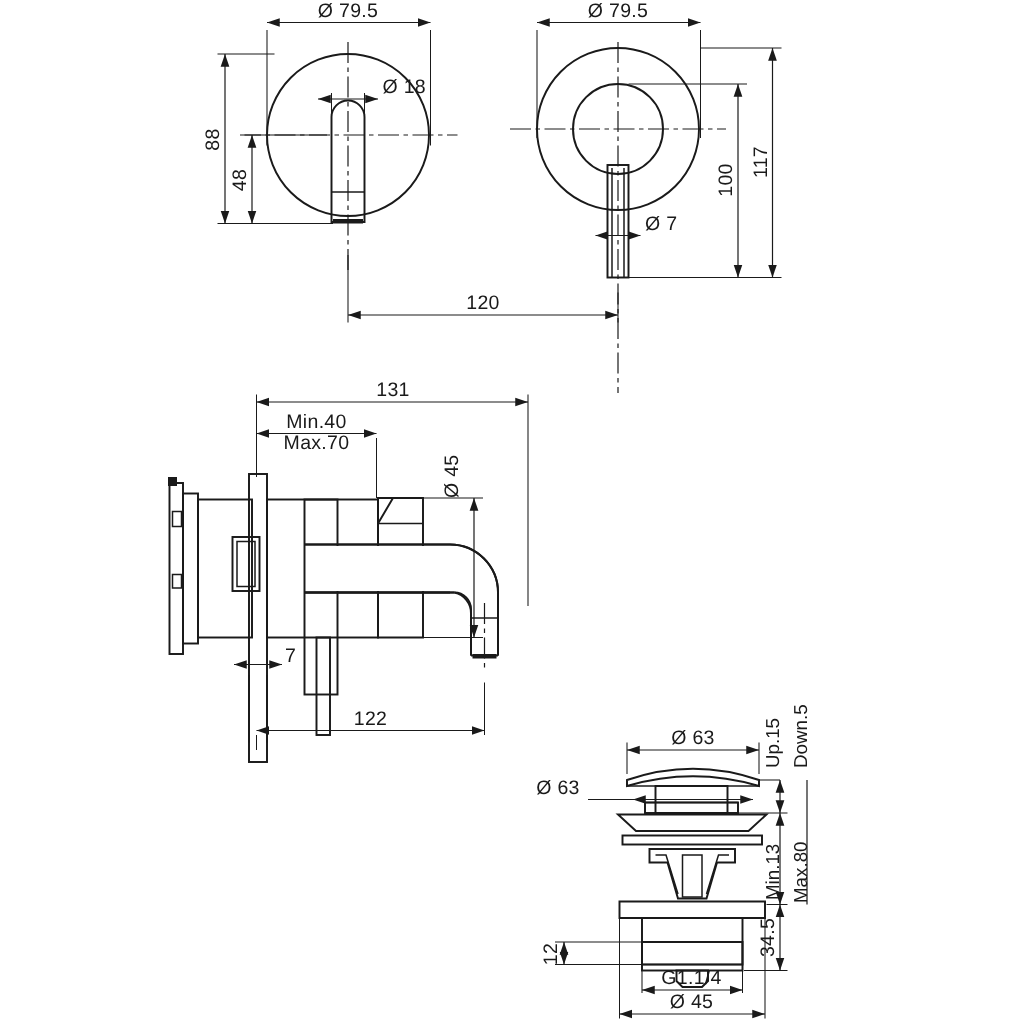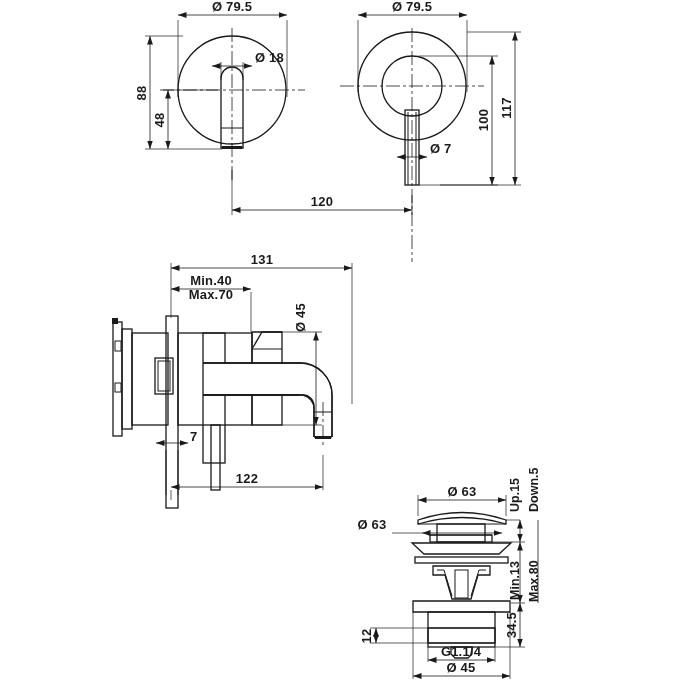--- a/index.html
+++ b/index.html
@@ -13,21 +13,20 @@
     font-family: "Liberation Sans", sans-serif;
     overflow: hidden;
     position: relative;
   }
   #drawing-root {
     position: absolute;
     left: 0;
     top: 0;
     width: 686px;
     height: 620px;
-    font-weight: bold;
   }
   svg.tech-drawing {
     display: block;
     width: 686px;
     height: 686px;
     background: #ffffff;
   }
   .ln-obj {
     stroke: #1a1a1a;
     stroke-width: 1.3;

